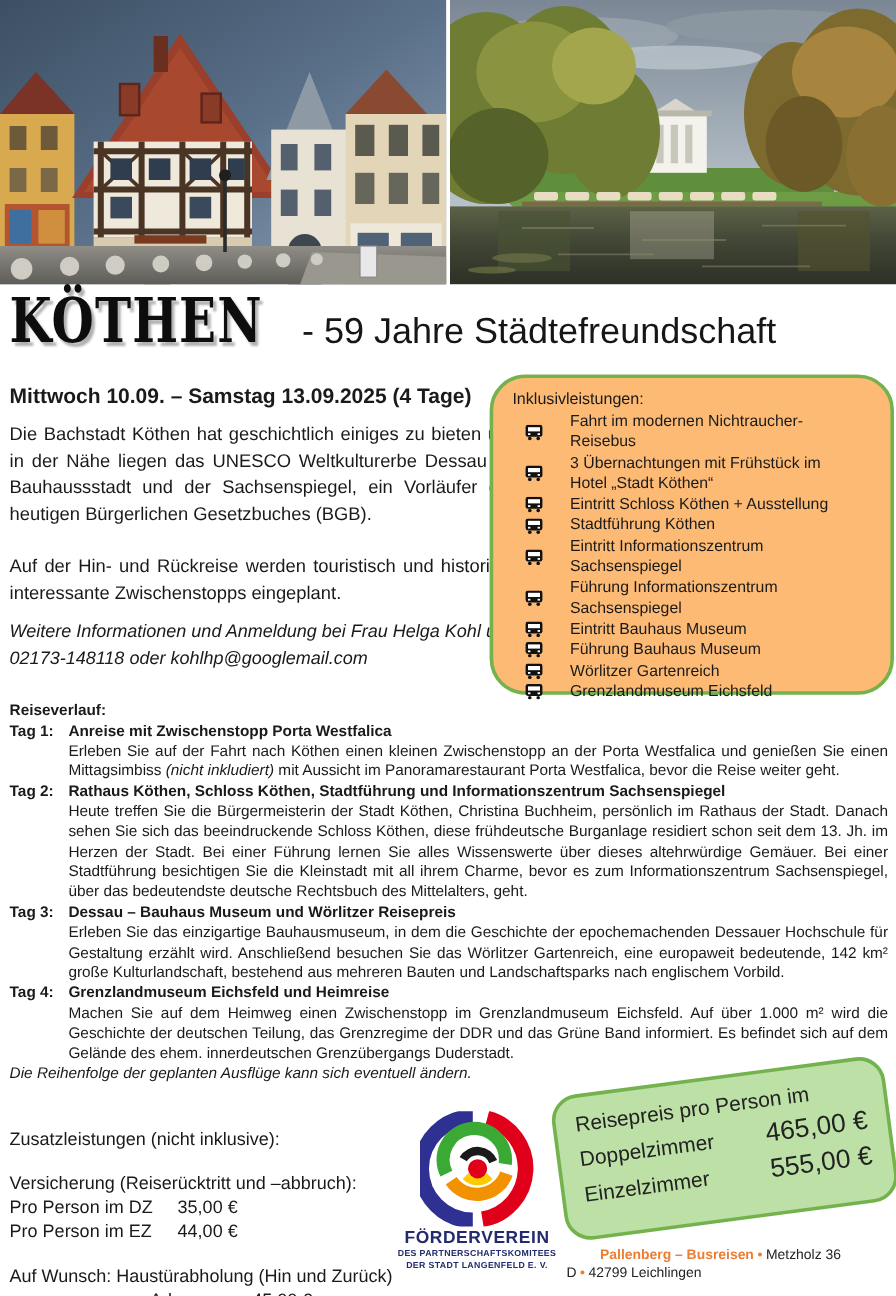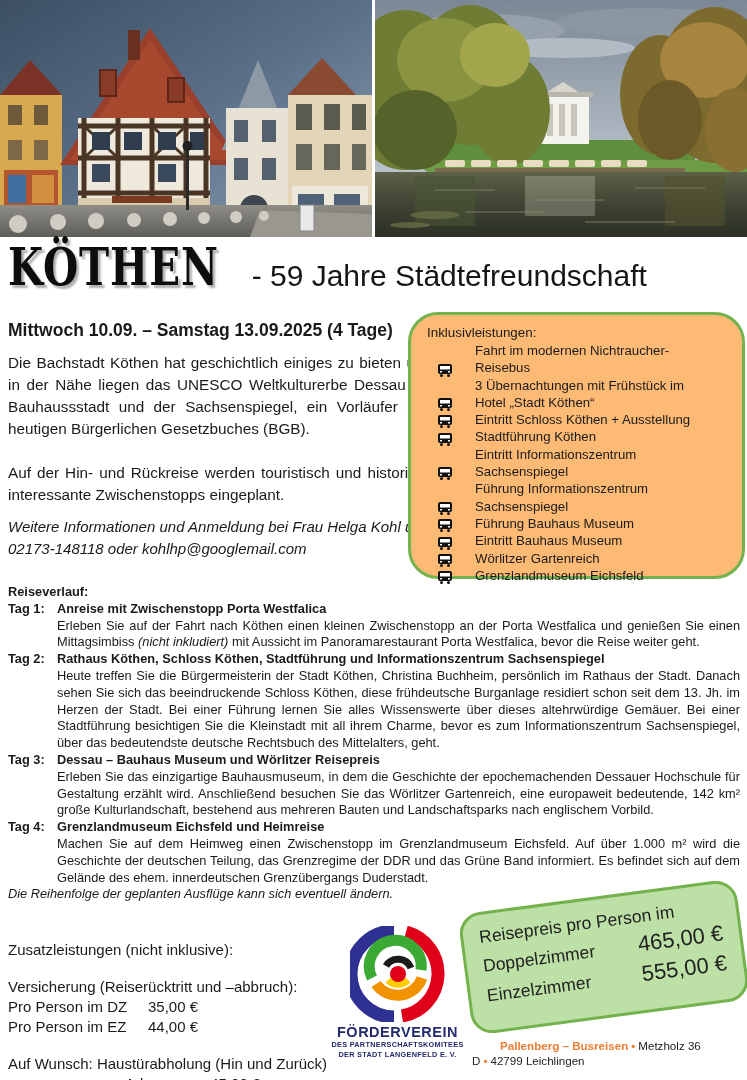--- a/index.html
+++ b/index.html
@@ -23,21 +23,21 @@
   .intro{position:absolute;top:352px;left:8px;width:424px;font-size:15.3px;line-height:22px;text-align:justify;}
   .intro p{margin:0 0 22px 0;}
   .contact-note{position:absolute;top:516px;left:8px;width:434px;font-size:15px;line-height:22px;font-style:italic;}
   
   .inclusions-box{
     position:absolute;left:408px;top:312px;width:337px;height:267px;box-sizing:border-box;
     background:#fdba74;border:3px solid #74b24d;border-radius:30px;padding:10px 24px 8px 16px;
   }
   .inclusions-title{font-size:13.4px;margin:0 0 2px 0;}
   .inclusions-list{list-style:none;margin:0;padding:0;}
-  .inclusions-list li{display:flex;align-items:flex-end;font-size:13.2px;line-height:17.3px;}
+  .inclusions-list li{display:flex;align-items:center;font-size:13.2px;line-height:17.3px;}
   .bus-icon{flex:0 0 16px;margin:2px 0 0 10px;width:16px;height:13px;}
   .inclusions-list li span.txt{margin-left:22px;}
   
   .itinerary{position:absolute;top:584px;left:8px;width:732px;font-size:12.8px;line-height:16.8px;}
   .itin-heading{font-weight:bold;}
   .day{display:grid;grid-template-columns:49px 1fr;}
   .day-label{font-weight:bold;}
   .day-title{font-weight:bold;}
   .day-body{margin:0;text-align:justify;}
   .disclaimer{font-style:italic;}
@@ -332,32 +332,32 @@
         </li>
       <li>
           <svg class="bus-icon" viewBox="0 0 16 13">
             <rect x="1" y="0" width="14" height="10" rx="2" fill="#111"></rect>
             <rect x="3" y="2" width="10" height="3.5" fill="#fff"></rect>
             <rect x="3" y="7" width="2" height="1.5" fill="#fff"></rect>
             <rect x="11" y="7" width="2" height="1.5" fill="#fff"></rect>
             <circle cx="4.5" cy="11.5" r="1.5" fill="#111"></circle>
             <circle cx="11.5" cy="11.5" r="1.5" fill="#111"></circle>
           </svg>
+          <span class="txt">Eintritt Bauhaus Museum</span>
+        </li>
+      <li>
+          <svg class="bus-icon" viewBox="0 0 16 13">
+            <rect x="1" y="0" width="14" height="10" rx="2" fill="#111"></rect>
+            <rect x="3" y="2" width="10" height="3.5" fill="#fff"></rect>
+            <rect x="3" y="7" width="2" height="1.5" fill="#fff"></rect>
+            <rect x="11" y="7" width="2" height="1.5" fill="#fff"></rect>
+            <circle cx="4.5" cy="11.5" r="1.5" fill="#111"></circle>
+            <circle cx="11.5" cy="11.5" r="1.5" fill="#111"></circle>
+          </svg>
           <span class="txt">Führung Bauhaus Museum</span>
-        </li>
-      <li>
-          <svg class="bus-icon" viewBox="0 0 16 13">
-            <rect x="1" y="0" width="14" height="10" rx="2" fill="#111"></rect>
-            <rect x="3" y="2" width="10" height="3.5" fill="#fff"></rect>
-            <rect x="3" y="7" width="2" height="1.5" fill="#fff"></rect>
-            <rect x="11" y="7" width="2" height="1.5" fill="#fff"></rect>
-            <circle cx="4.5" cy="11.5" r="1.5" fill="#111"></circle>
-            <circle cx="11.5" cy="11.5" r="1.5" fill="#111"></circle>
-          </svg>
-          <span class="txt">Eintritt Bauhaus Museum</span>
         </li>
       <li>
           <svg class="bus-icon" viewBox="0 0 16 13">
             <rect x="1" y="0" width="14" height="10" rx="2" fill="#111"></rect>
             <rect x="3" y="2" width="10" height="3.5" fill="#fff"></rect>
             <rect x="3" y="7" width="2" height="1.5" fill="#fff"></rect>
             <rect x="11" y="7" width="2" height="1.5" fill="#fff"></rect>
             <circle cx="4.5" cy="11.5" r="1.5" fill="#111"></circle>
             <circle cx="11.5" cy="11.5" r="1.5" fill="#111"></circle>
           </svg>

